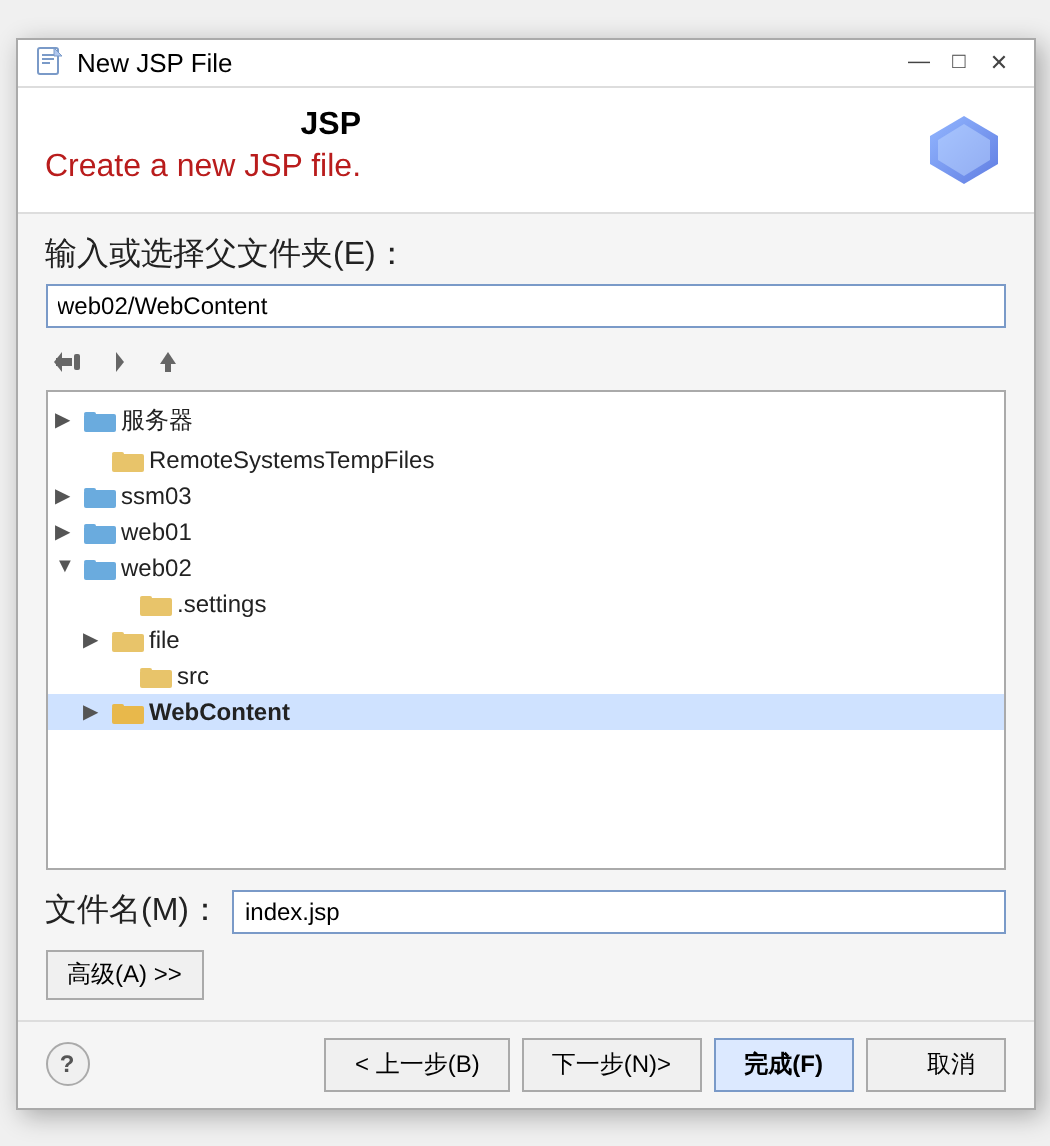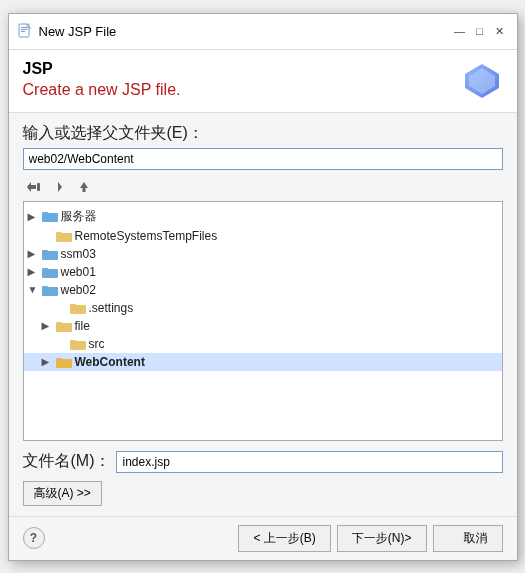--- a/index.html
+++ b/index.html
@@ -22,21 +22,21 @@
       display: flex;
       flex-direction: column;
     }
     .title-bar {
       background: #fff;
       border-bottom: 1px solid #ddd;
       padding: 6px 8px;
       display: flex;
       align-items: center;
       justify-content: space-between;
-      height: 36px;
+      height: 24px;
     }
     .title-bar-left {
       display: flex;
       align-items: center;
       gap: 6px;
     }
     .title-icon {
       width: 16px;
       height: 16px;
     }
@@ -69,20 +69,21 @@
       align-items: flex-start;
       justify-content: space-between;
       border-bottom: 1px solid #ddd;
     }
     .header-texts { }
     .header-title {
       font-size: 16px;
       font-weight: bold;
       color: #000;
       margin-bottom: 3px;
+      text-align: right;
     }
     .header-subtitle {
       font-size: 16px;
       color: #b91c1c;
     }
 
     .content {
       padding: 10px 14px;
       background: #f5f5f5;
       flex: 1;
@@ -385,16 +386,17 @@
     </div>
   </div>
 
   <div class="footer">
     <div class="footer-left">
       <button class="help-btn">?</button>
     </div>
     <div class="footer-right">
       <button class="footer-btn">&lt; 上一步(B)</button>
       <button class="footer-btn">下一步(N)&gt;</button>
+      <button class="footer-btn primary">完成(F)</button>
       <button class="footer-btn">取消</button>
     </div>
   </div>
 </div>
 
 </body></html>

